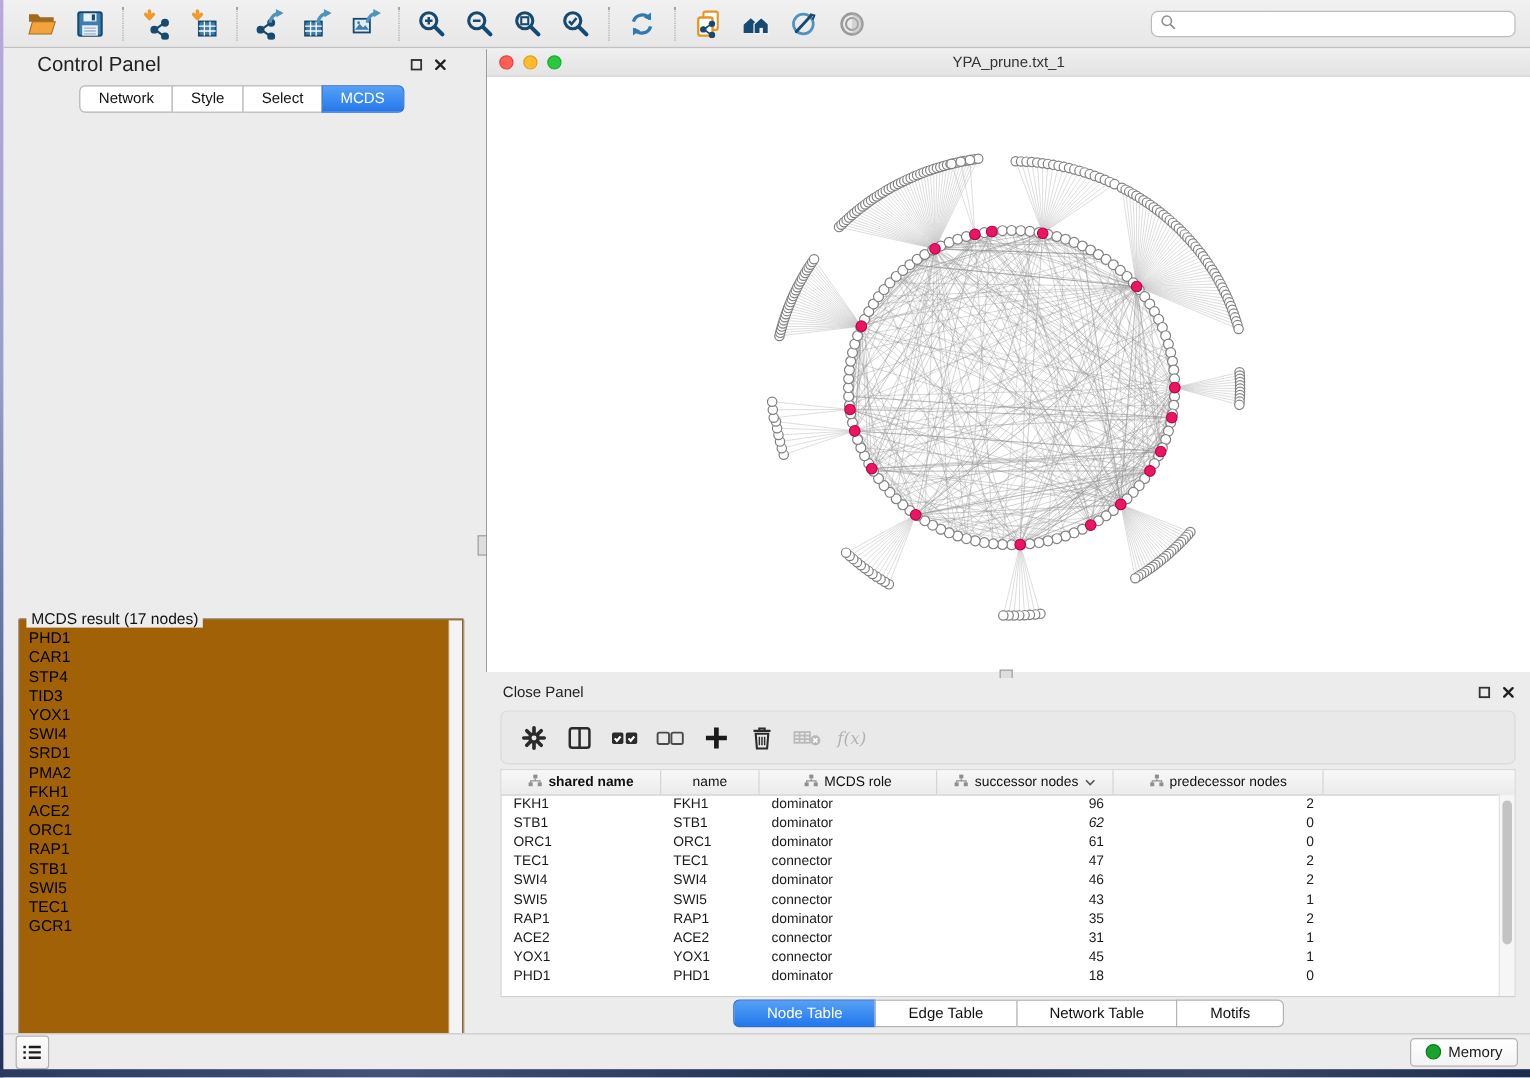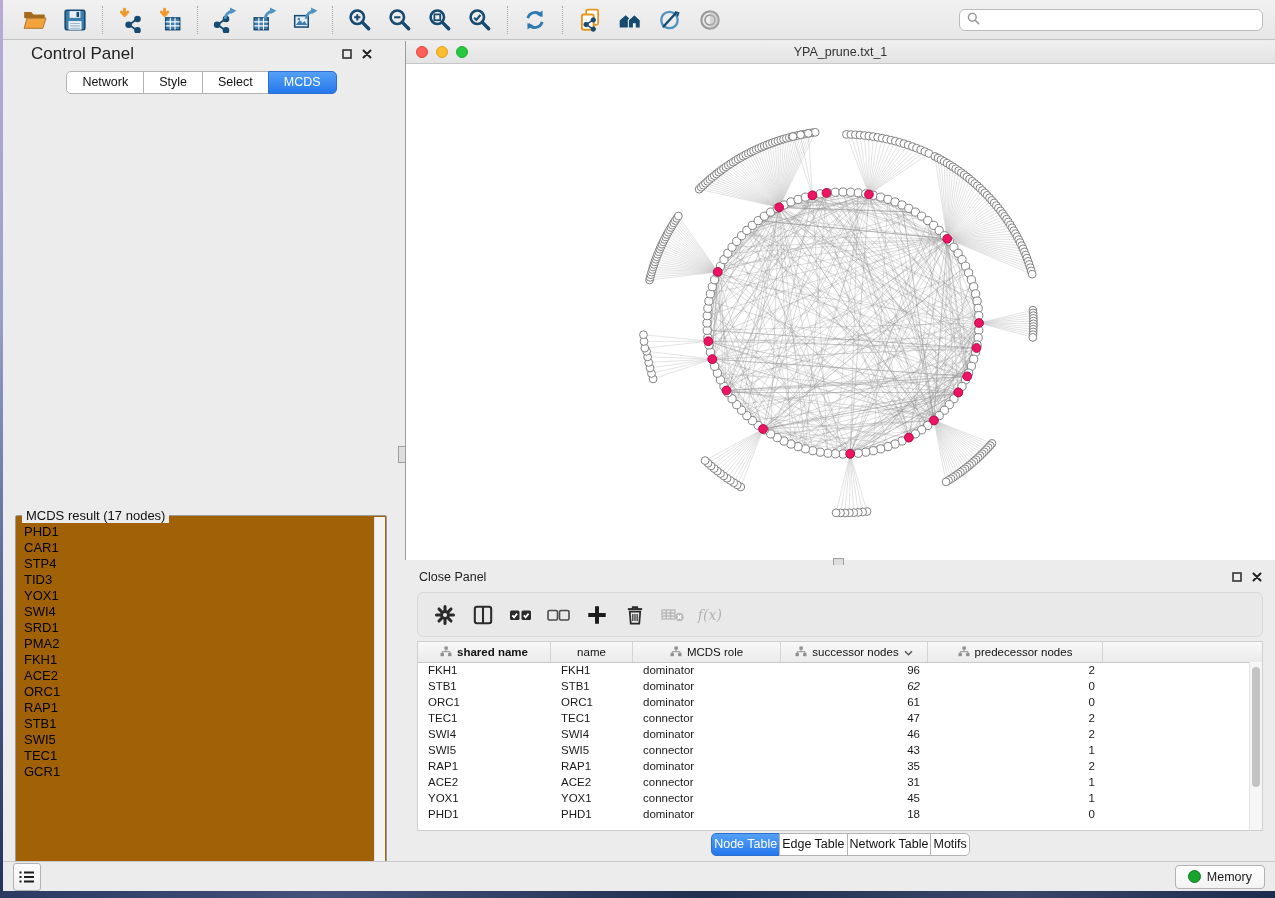--- a/index.html
+++ b/index.html
@@ -78,21 +78,21 @@
   .tbl-header{display:flex;height:20px;background:linear-gradient(#f8f8f8,#ebebeb);border-bottom:1px solid #c9c9c9}
   .th{display:flex;align-items:center;justify-content:center;gap:5px;font-size:11.5px;color:#111;
        border-right:1px solid #d4d4d4;box-sizing:border-box;position:relative}
   .rows{position:absolute;left:0;top:20px;right:12px;bottom:0;overflow:hidden}
   .tr{display:flex;height:16px;align-items:center;font-size:11.5px}
   .td{box-sizing:border-box;padding:0 10px;white-space:nowrap;overflow:hidden}
   .td.num{text-align:right;padding-right:8px}
   .vtrack{position:absolute;top:20px;right:0;bottom:0;width:12px;background:#f6f6f6;border-left:1px solid #e2e2e2}
   .vthumb{position:absolute;left:1.5px;top:5px;width:8px;height:120px;background:#c3c3c3;border-radius:4px}
   .tp-tabs{position:absolute;left:0;top:268px;width:869px;display:flex;justify-content:center}
-  .tp-tab{height:21px;line-height:21px;padding:0 2px;background:#fff;border:1px solid #b3b3b3;
+  .tp-tab{height:21px;line-height:21px;padding:0 27px;background:#fff;border:1px solid #b3b3b3;
        margin-left:-1px;font-size:12.5px;color:#111}
   .tp-tab:first-child{border-radius:5px 0 0 5px;margin-left:0}
   .tp-tab:last-child{border-radius:0 5px 5px 0}
   .tp-tab.active{background:linear-gradient(#55a0f6,#2478ec);border-color:#2e6fd0;color:#fff}
 
   
   .statusbar{position:absolute;left:3px;top:861px;width:1272px;height:30px;background:#ececec;
        border-top:1px solid #c9c9c9;display:flex;align-items:center;padding:0 10px;box-sizing:border-box}
   .sq-btn{width:26px;height:26px;background:linear-gradient(#fdfdfd,#efefef);border:1px solid #b2b2b2;
        border-radius:3px;display:flex;align-items:center;justify-content:center}

